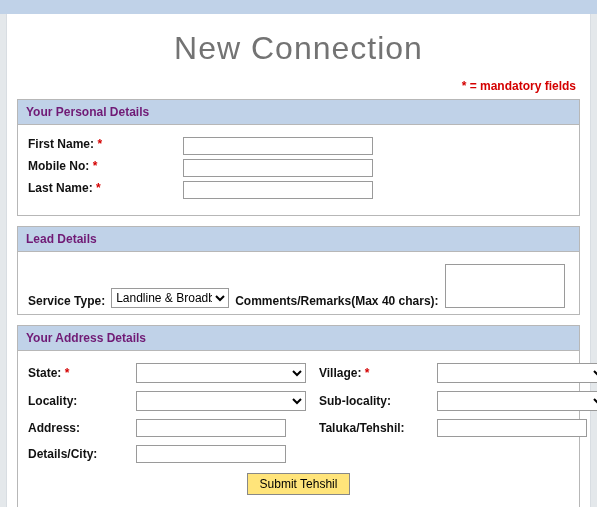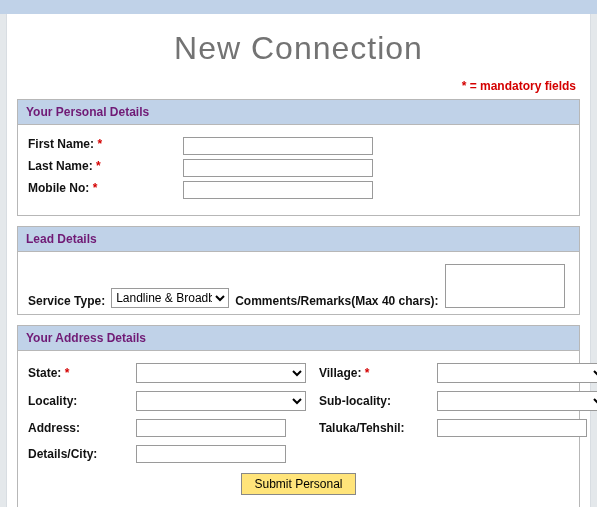--- a/index.html
+++ b/index.html
@@ -139,25 +139,25 @@
   <div class="mandatory-note">* = mandatory fields</div>
 
   <div class="section">
     <div class="section-header">Your Personal Details</div>
     <div class="section-body personal">
       <div class="row">
         <span class="label"><span>First Name:</span> <span class="req">*</span></span>
         <input type="text" value="" style="">
       </div>
       <div class="row">
+        <span class="label"><span>Mobile No:</span> <span class="req">*</span></span>
+        <input type="text" value="" style="">
+      </div>
+      <div class="row">
         <span class="label"><span>Last Name:</span> <span class="req">*</span></span>
-        <input type="text" value="" style="">
-      </div>
-      <div class="row">
-        <span class="label"><span>Mobile No:</span> <span class="req">*</span></span>
         <input type="text" value="" style="">
       </div>
     </div>
   </div>
 
   <div class="section">
     <div class="section-header">Lead Details</div>
     <div class="section-body lead-body">
       <span class="label">Service Type:</span>
       <select>
@@ -187,18 +187,18 @@
         <span class="label">Taluka/Tehshil:</span>
         <input type="text" value="" style="">
 
         <span class="label">Details/City:</span>
         <input type="text" value="" style="">
         <span></span>
           <span></span>
       </div>
 
       <div class="submit-wrap">
-        <button class="submit-btn">Submit Personal</button>
+        <button class="submit-btn">Submit Tehshil</button>
       </div>
     </div>
   </div>
 
 </div>
 
 </body></html>

